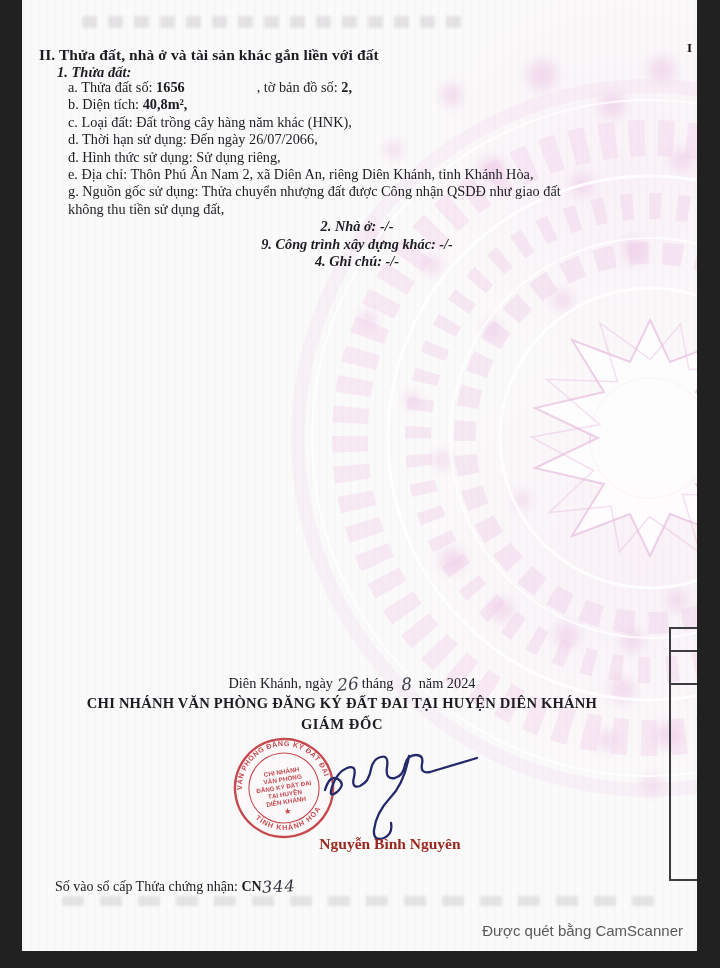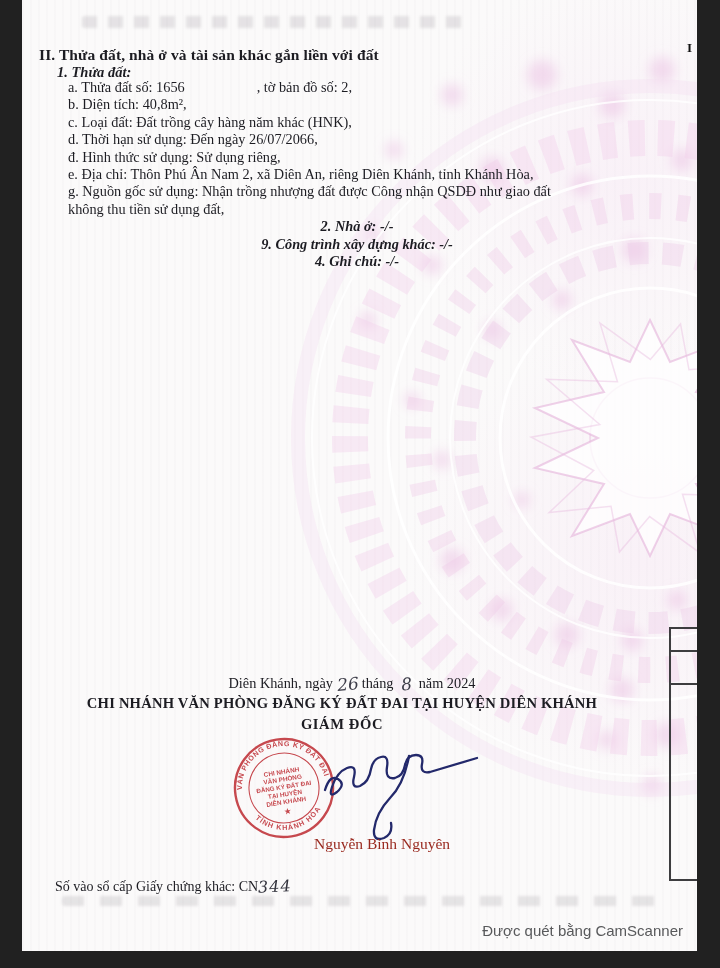--- a/index.html
+++ b/index.html
@@ -17,33 +17,33 @@
       #fbfafa;
     overflow:hidden;
   }
   .wm{position:absolute;left:0;top:0;z-index:1;pointer-events:none;}
   .txt{position:absolute;z-index:3;color:#1c1c22;}
   .doc-title{left:17px;top:46px;font-size:15.5px;font-weight:bold;letter-spacing:.1px;}
   .doc-sub{left:35px;top:64px;font-size:14.5px;font-weight:bold;font-style:italic;}
   .lines{left:35px;top:79px;font-size:14.3px;line-height:17.4px;width:600px;}
   .lines .ind{margin-left:11px;white-space:nowrap;}
   .lines .sec{font-weight:bold;font-style:italic;text-align:center;}
-  .b{font-weight:normal;}
+  .b{font-weight:bold;}
   .gap1656{display:inline-block;width:72px;}
   .dateline{left:20px;top:672px;width:620px;text-align:center;font-size:14.3px;}
   .office{left:0px;top:695px;width:640px;text-align:center;font-size:14.6px;font-weight:bold;letter-spacing:.2px;}
   .gdirector{left:0px;top:716px;width:640px;text-align:center;font-size:14.6px;font-weight:bold;letter-spacing:.6px;}
   .hand{
     font-family:"DejaVu Serif",serif;font-style:italic;display:inline-block;
     color:#3c3c48;font-size:17px;transform:rotate(-5deg) translateY(2px);
   }
   .hand-num{font-family:"DejaVu Serif",serif;font-style:italic;color:#33333d;font-size:16px;letter-spacing:1px;display:inline-block;transform:rotate(-3deg) translateY(1px);}
   .signer{
-    left:260px;top:835px;width:200px;text-align:center;
-    font-size:15.5px;font-weight:normal;color:#99291f;z-index:5;
+    left:268px;top:835px;width:200px;text-align:center;
+    font-size:15.5px;font-weight:bold;color:#99291f;z-index:5;
   }
   .registry{left:33px;top:876px;font-size:14px;}
   .scan-note{
     left:auto;right:14px;top:922px;font-size:15px;color:#58595b;
     font-family:"Liberation Sans","DejaVu Sans",sans-serif;z-index:3;
   }
   .margin-mark{left:665px;top:40px;font-size:13px;font-weight:bold;color:#111;z-index:3;}
   .ghost{position:absolute;z-index:2;border-radius:3px;}
   .ghost-top{left:60px;top:16px;width:385px;height:12px;
     background:repeating-linear-gradient(90deg, rgba(150,142,152,.22) 0 15px, rgba(150,142,152,0) 15px 26px);
@@ -118,21 +118,21 @@
     <div class="txt doc-title">II. Thửa đất, nhà ở và tài sản khác gắn liền với đất</div>
     <div class="txt doc-sub">1. Thửa đất:</div>
 
     <div class="txt lines">
       <div class="ind"><span>a. Thửa đất số: </span><span class="b">1656</span><span class="gap1656"></span><span>, tờ bản đồ số: </span><span class="b">2,</span></div>
       <div class="ind"><span>b. Diện tích: </span><span class="b">40,8m²,</span></div>
       <div class="ind">c. Loại đất: Đất trồng cây hàng năm khác (HNK),</div>
       <div class="ind">d. Thời hạn sử dụng: Đến ngày 26/07/2066,</div>
       <div class="ind">đ. Hình thức sử dụng: Sử dụng riêng,</div>
       <div class="ind">e. Địa chỉ: Thôn Phú Ân Nam 2, xã Diên An, riêng Diên Khánh, tỉnh Khánh Hòa,</div>
-      <div class="ind">g. Nguồn gốc sử dụng: Nhận trồng nhượng đất được Công nhận QSDĐ như giao đất</div>
+      <div class="ind">g. Nguồn gốc sử dụng: Thửa chuyển nhượng đất được Công nhận QSDĐ như giao đất</div>
       <div class="ind">không thu tiền sử dụng đất,</div>
       <div class="sec">2. Nhà ở: -/-</div>
       <div class="sec">9. Công trình xây dựng khác: -/-</div>
       <div class="sec">4. Ghi chú: -/-</div>
     </div>
 
     <div class="txt dateline"><span>Diên Khánh, ngày</span>&nbsp;<span class="hand">26</span>&nbsp;<span>tháng</span>&nbsp;&nbsp;<span class="hand">8</span>&nbsp;&nbsp;<span>năm 2024</span></div>
     <div class="txt gdirector">GIÁM ĐỐC</div>
     <div class="txt office">CHI NHÁNH VĂN PHÒNG ĐĂNG KÝ ĐẤT ĐAI TẠI HUYỆN DIÊN KHÁNH</div>
 
@@ -163,21 +163,21 @@
 
     <svg class="sig-svg" width="195" height="105" viewBox="0 0 195 105">
       <g fill="none" stroke="#23296b" stroke-width="2.3" stroke-linecap="round" stroke-linejoin="round">
         <path d="M28,48 q5,-16 13,-11 q8,5 -1,13 q-9,7 -5,-5 q5,-15 15,-19 q10,-4 7,9 q-3,12 6,9 q9,-4 11,-17 q2,-10 10,-12 q8,-2 6,10 q-2,13 8,11 q8,-2 10,-13 q2,-10 11,-10 q8,0 6,9 q-2,10 8,8 L180,16"></path>
         <path d="M112,14 q-5,28 -19,42 q-14,15 -16,32 q-1,12 10,8 q9,-4 7,-15"></path>
       </g>
     </svg>
 
     <div class="txt signer">Nguyễn Bình Nguyên</div>
 
-    <div class="txt registry"><span>Số vào sổ cấp Giấy chứng khác: </span><span class="b">CN</span><span class="hand-num">344</span></div>
+    <div class="txt registry"><span>Số vào sổ cấp Thửa chứng nhận: </span><span class="b">CN</span><span class="hand-num">344</span></div>
 
     <div class="tfrag" style="left:647px;top:627px;width:1.5px;height:254px;"></div>
     <div class="tfrag" style="left:647px;top:627px;width:28px;height:1.5px;"></div>
     <div class="tfrag" style="left:647px;top:650px;width:28px;height:1.5px;"></div>
     <div class="tfrag" style="left:647px;top:683px;width:28px;height:1.5px;"></div>
     <div class="tfrag" style="left:647px;top:879px;width:28px;height:1.5px;"></div>
 
     <div class="txt margin-mark">I</div>
 
     <div class="txt scan-note">Được quét bằng CamScanner</div>

